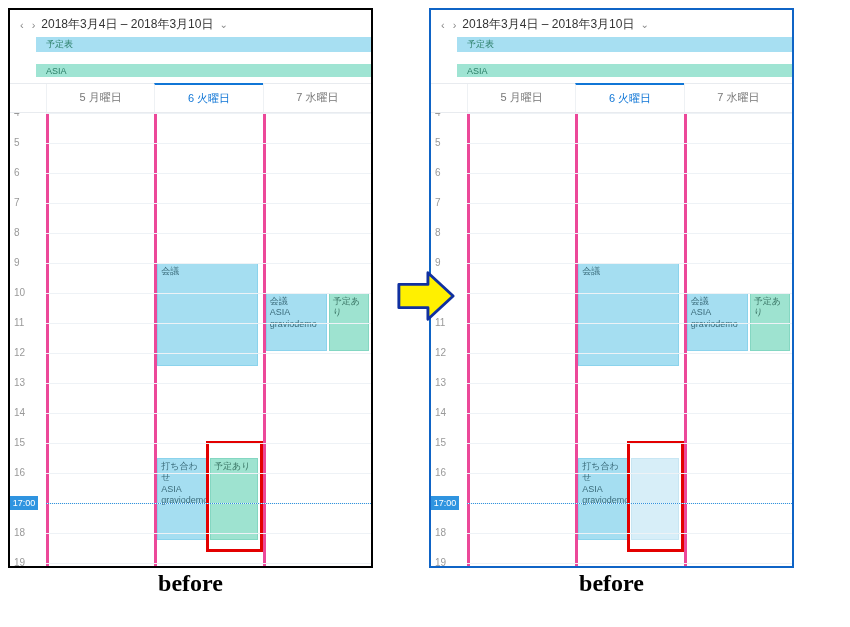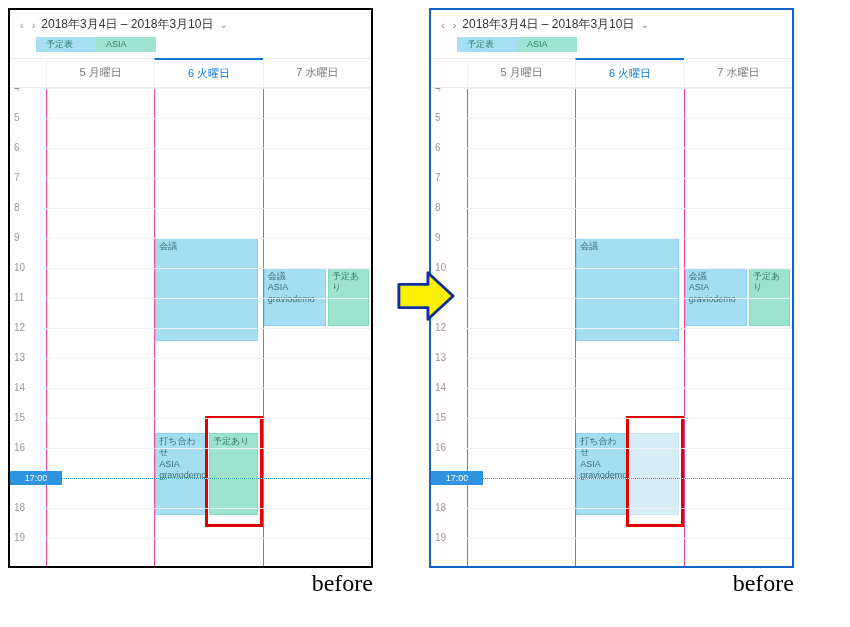--- a/index.html
+++ b/index.html
@@ -37,22 +37,24 @@
     padding: 6px 8px 4px 8px;
     font-size: 12px;
     color: #444;
   }
   .nav .chev { color: #888; font-size: 11px; padding: 0 2px; cursor: pointer; }
   .nav .range { color: #333; }
   .nav .dd { color: #888; font-size: 10px; margin-left: 2px; }
 
   .legend {
     display: flex;
+    gap: 12px;
     padding: 0 0 6px 26px;
     font-size: 10px;
+    flex-direction: column;
   }
   .legend .tag {
     padding: 1px 10px;
     min-width: 60px;
     text-align: left;
   }
   .legend .tag.sched { background: #a7dff2; color: #2b6; color:#3a7; }
   .legend .tag.sched span { color:#2a7e66; font-size:9px;}
   .legend .tag.asia  { background: #9fe4d3; }
   .legend .tag.asia span { color:#2a7e66; font-size:9px;}
@@ -95,21 +97,21 @@
   }
   .timecol .hr {
     position: absolute;
     left: 4px;
     font-size: 10px;
     color: #999;
     transform: translateY(-6px);
   }
   .daycell {
     position: relative;
-    border-left: 1px solid #ec4899;
+    border-left: 3px solid #ec4899;
   }
   .gridlines {
     position: absolute;
     inset: 0;
     pointer-events: none;
   }
   .gridline {
     position: absolute;
     left: 36px; right: 0;
     border-top: 1px solid #eef2f6;
@@ -122,45 +124,46 @@
     padding: 2px 3px;
     overflow: hidden;
     color: #3a7565;
   }
   .event.blue { background: #a5def1; border: 1px solid #8bd3ec; color:#3a6b7a;}
   .event.green{ background: #9ee3d0; border: 1px solid #84d7c2; }
 
   .nowbar {
     position: absolute;
     left: 0;
-    width: 52px;
+    width: 28px;
     height: 14px;
     background: #2f94e0;
     color: #fff;
     font-size: 9px;
     line-height: 14px;
     text-align: center;
   }
   .nowline {
     position: absolute;
     left: 36px; right: 0;
     border-top: 1px dotted #2f94e0;
   }
 
   .redbox {
     position: absolute;
     border: 3px solid #e30000;
     pointer-events: none;
   }
 
   .label {
-    text-align: right;
+    text-align: center;
     font-size: 24px;
     margin-top: 2px;
     font-family: "Times New Roman", serif;
+    font-weight: bold;
   }
 
   .arrow {
     position: absolute;
     left: 395px;
     top: 265px;
     width: 62px;
     height: 62px;
     pointer-events: none;
   }

